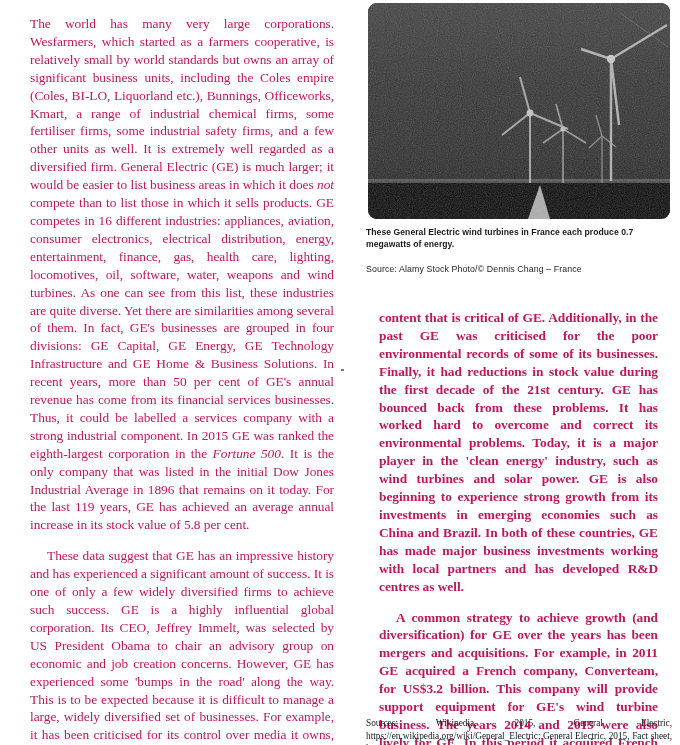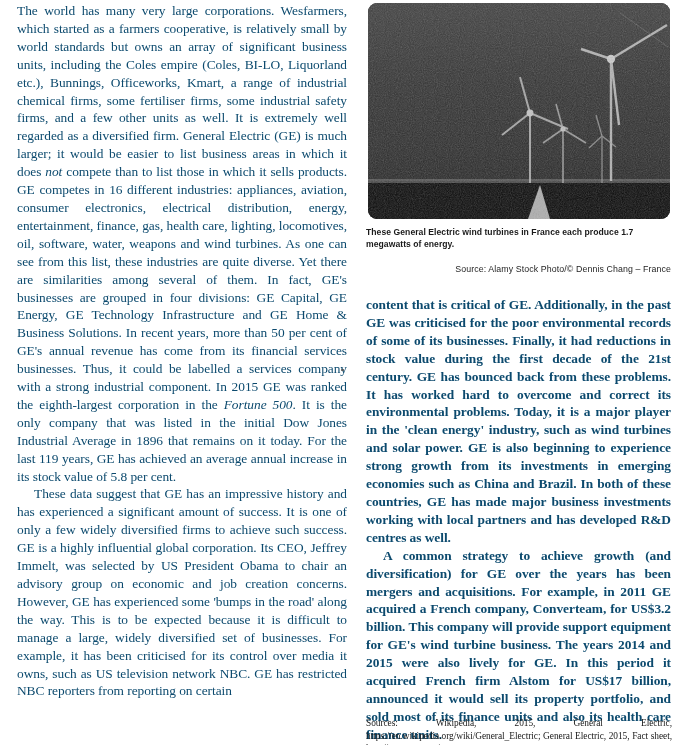--- a/index.html
+++ b/index.html
@@ -35,27 +35,27 @@
   
   .col-right {
     position: absolute;
     left: 366px;
     top: 296px;
     width: 305px;
     font-weight: bold;
   }
 
   p.body-text {
-    margin: 0;
+    margin: 13px;
     text-align: justify;
     text-justify: inter-word;
     font-size: 13.4px;
     line-height: 17.9px;
     letter-spacing: -0.05px;
-    color: #0c4a6e;
+    color: #be185d;
   }
   p.body-text + p.body-text {
     text-indent: 17px;
   }
 
   .it { font-style: italic; }
 
   
   .photo-wrap {
     position: absolute;
@@ -86,21 +86,21 @@
     color: #1a1a1a;
     letter-spacing: 0.05px;
   }
 
   
   .photo-credit {
     position: absolute;
     left: 366px;
     top: 264px;
     width: 305px;
-    text-align: right;
+    text-align: left;
     font-family: "Liberation Sans", "DejaVu Sans", sans-serif;
     font-size: 8.8px;
     line-height: 11px;
     color: #1f1f1f;
     letter-spacing: 0.1px;
   }
 
   
   .sources {
     position: absolute;
@@ -200,21 +200,21 @@
         <line x1="234" y1="133" x2="221" y2="145"></line>
       </g>
 
       <line x1="252" y1="10" x2="300" y2="44" stroke="#8f8f8f" stroke-width="1" opacity="0.45"></line>
 
       <rect x="0" y="0" width="302" height="216" filter="url(#grain)" opacity="0.55"></rect>
       <rect x="0" y="0" width="302" height="216" fill="#000" opacity="0.10"></rect>
     </svg>
   </div>
 
-  <div class="caption">These General Electric wind turbines in France each produce 1.7 megawatts of energy.</div>
+  <div class="caption">These General Electric wind turbines in France each produce 0.7 megawatts of energy.</div>
 
   <div class="photo-credit">Source: Alamy Stock Photo/© Dennis Chang – France</div>
 
   <div class="col-right">
     <p class="body-text">content that is critical of GE. Additionally, in the past GE was criticised for the poor environmental records of some of its businesses. Finally, it had reductions in stock value during the first decade of the 21st century. GE has bounced back from these problems. It has worked hard to overcome and correct its environmental problems. Today, it is a major player in the 'clean energy' industry, such as wind turbines and solar power. GE is also beginning to experience strong growth from its investments in emerging economies such as China and Brazil. In both of these countries, GE has made major business investments working with local partners and has developed R&amp;D centres as well.</p>
     <p class="body-text">A common strategy to achieve growth (and diversification) for GE over the years has been mergers and acquisitions. For example, in 2011 GE acquired a French company, Converteam, for US$3.2 billion. This company will provide support equipment for GE's wind turbine business. The years 2014 and 2015 were also lively for GE. In this period it acquired French firm Alstom for US$17 billion, announced it would sell its property portfolio, and sold most of its finance units and also its health care finance units.</p>
   </div>
 
   <div class="sources">Sources: Wikipedia, 2015, General Electric, https://en.wikipedia.org/wiki/General_Electric; General Electric, 2015, Fact sheet, http://www.ge.com/</div>
 

